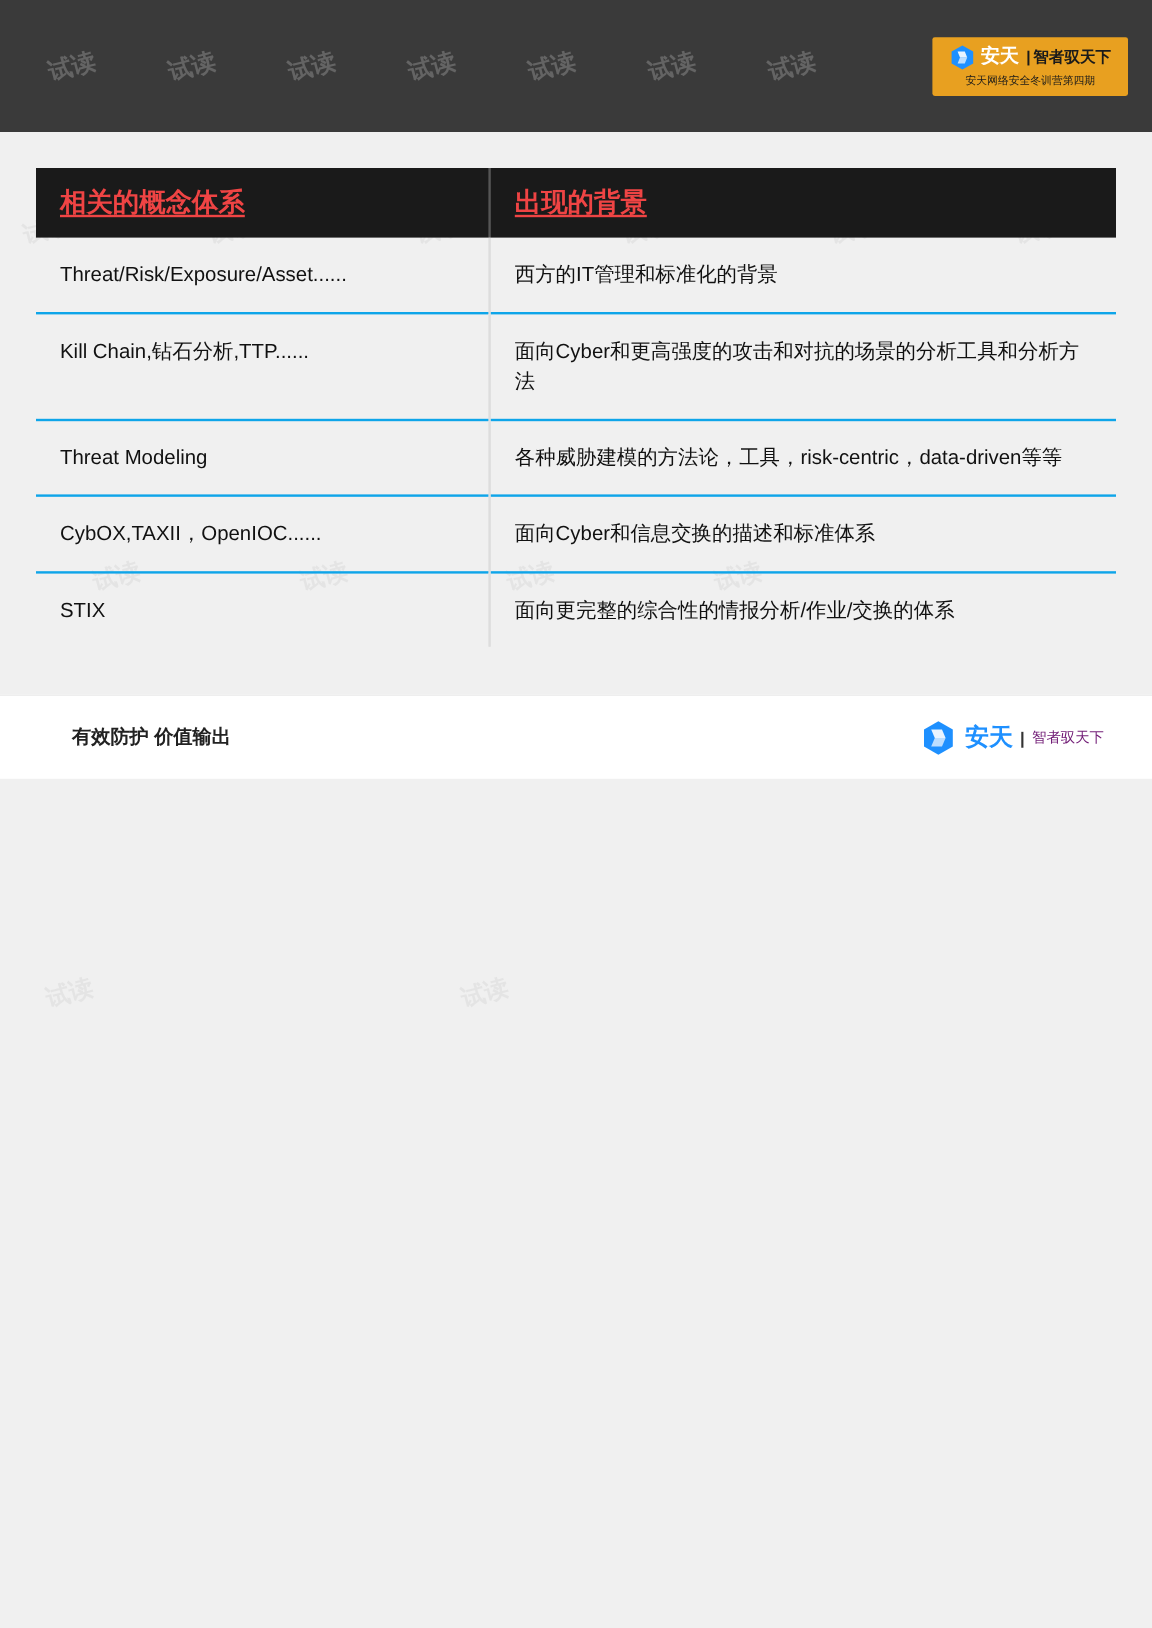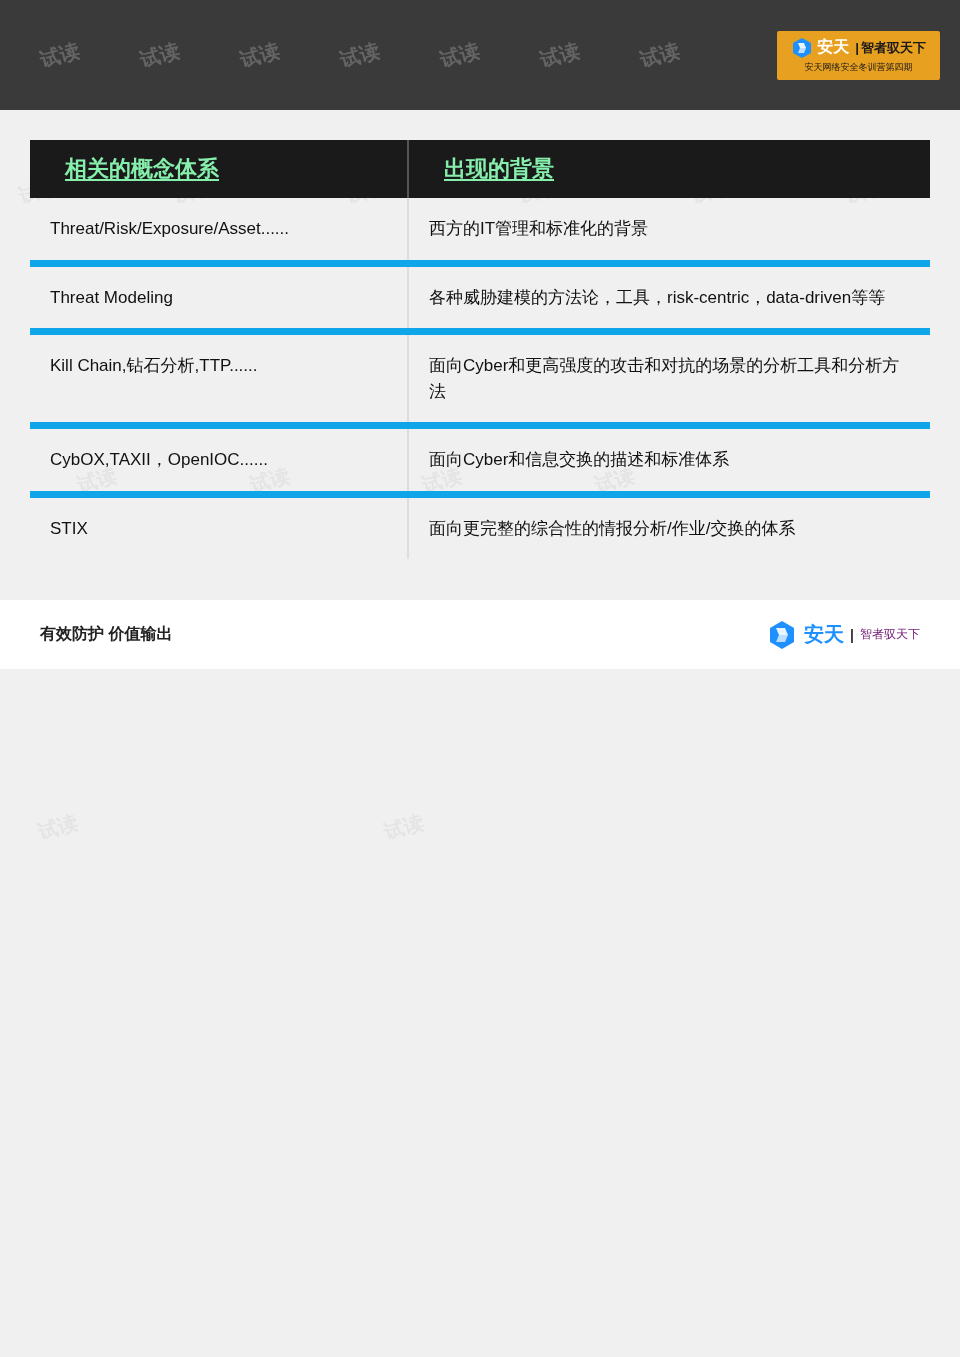--- a/index.html
+++ b/index.html
@@ -57,34 +57,34 @@
     .data-table {
       width: 100%;
       border-collapse: collapse;
     }
 
     .data-table thead tr {
       background: #1a1a1a;
     }
 
     .data-table thead th {
-      color: #86efac;
+      color: #ef4444;
       font-size: 22px;
       font-weight: bold;
-      padding: 14px 35px;
+      padding: 14px 20px;
       text-align: left;
       border-right: 2px solid #555;
     }
 
     .data-table thead th:last-child {
       border-right: none;
     }
 
     .data-table tbody tr {
-      border-bottom: 7px solid #0ea5e9;
+      border-bottom: 2px solid #0ea5e9;
     }
 
     .data-table tbody tr:last-child {
       border-bottom: none;
     }
 
     .data-table tbody td {
       padding: 18px 20px;
       vertical-align: top;
       font-size: 17px;
@@ -211,41 +211,41 @@
         </th>
       </tr>
     </thead>
     <tbody id="table-body">
 
     <tr>
           <td class="col-left">Threat/Risk/Exposure/Asset......</td>
           <td class="col-right">西方的IT管理和标准化的背景</td>
         </tr>
         <tr>
+          <td class="col-left">Kill Chain,钻石分析,TTP......</td>
+          <td class="col-right">面向Cyber和更高强度的攻击和对抗的场景的分析工具和分析方法</td>
+        </tr>
+        <tr>
           <td class="col-left">Threat Modeling</td>
           <td class="col-right">各种威胁建模的方法论，工具，risk-centric，data-driven等等</td>
         </tr>
         <tr>
-          <td class="col-left">Kill Chain,钻石分析,TTP......</td>
-          <td class="col-right">面向Cyber和更高强度的攻击和对抗的场景的分析工具和分析方法</td>
-        </tr>
-        <tr>
           <td class="col-left">CybOX,TAXII，OpenIOC......</td>
           <td class="col-right">面向Cyber和信息交换的描述和标准体系</td>
         </tr>
         <tr>
           <td class="col-left">STIX</td>
           <td class="col-right">面向更完整的综合性的情报分析/作业/交换的体系</td>
         </tr>
       </tbody>
   </table>
 </div>
 
 <div class="footer" style="position:relative; margin-top:40px; padding: 20px 40px; display:flex; align-items:center; justify-content:space-between;">
-  <span style="font-size:16px; font-weight:bold; color:#222;">有效防护 价值输出</span>
+  <span style="font-size:16px; font-weight:bold; color:#222;margin-left:20px;">有效防护 价值输出</span>
   <div style="display:flex; align-items:center; gap:6px;">
     <svg width="32" height="32" viewBox="0 0 32 32">
       <polygon points="16,2 28,9 28,23 16,30 4,23 4,9" fill="#1e90ff"></polygon>
       <polygon points="10,9 19,9 22,16 13,16" fill="white" opacity="0.9"></polygon>
       <polygon points="13,16 22,16 19,23 10,23" fill="white" opacity="0.7"></polygon>
     </svg>
     <span style="color:#1e90ff; font-size:20px; font-weight:bold;">安天</span>
     <span style="color:#333; font-size:14px; font-weight:bold;">|</span>
     <span style="color:#701a75; font-size:12px;">智者驭天下</span>
   </div>

